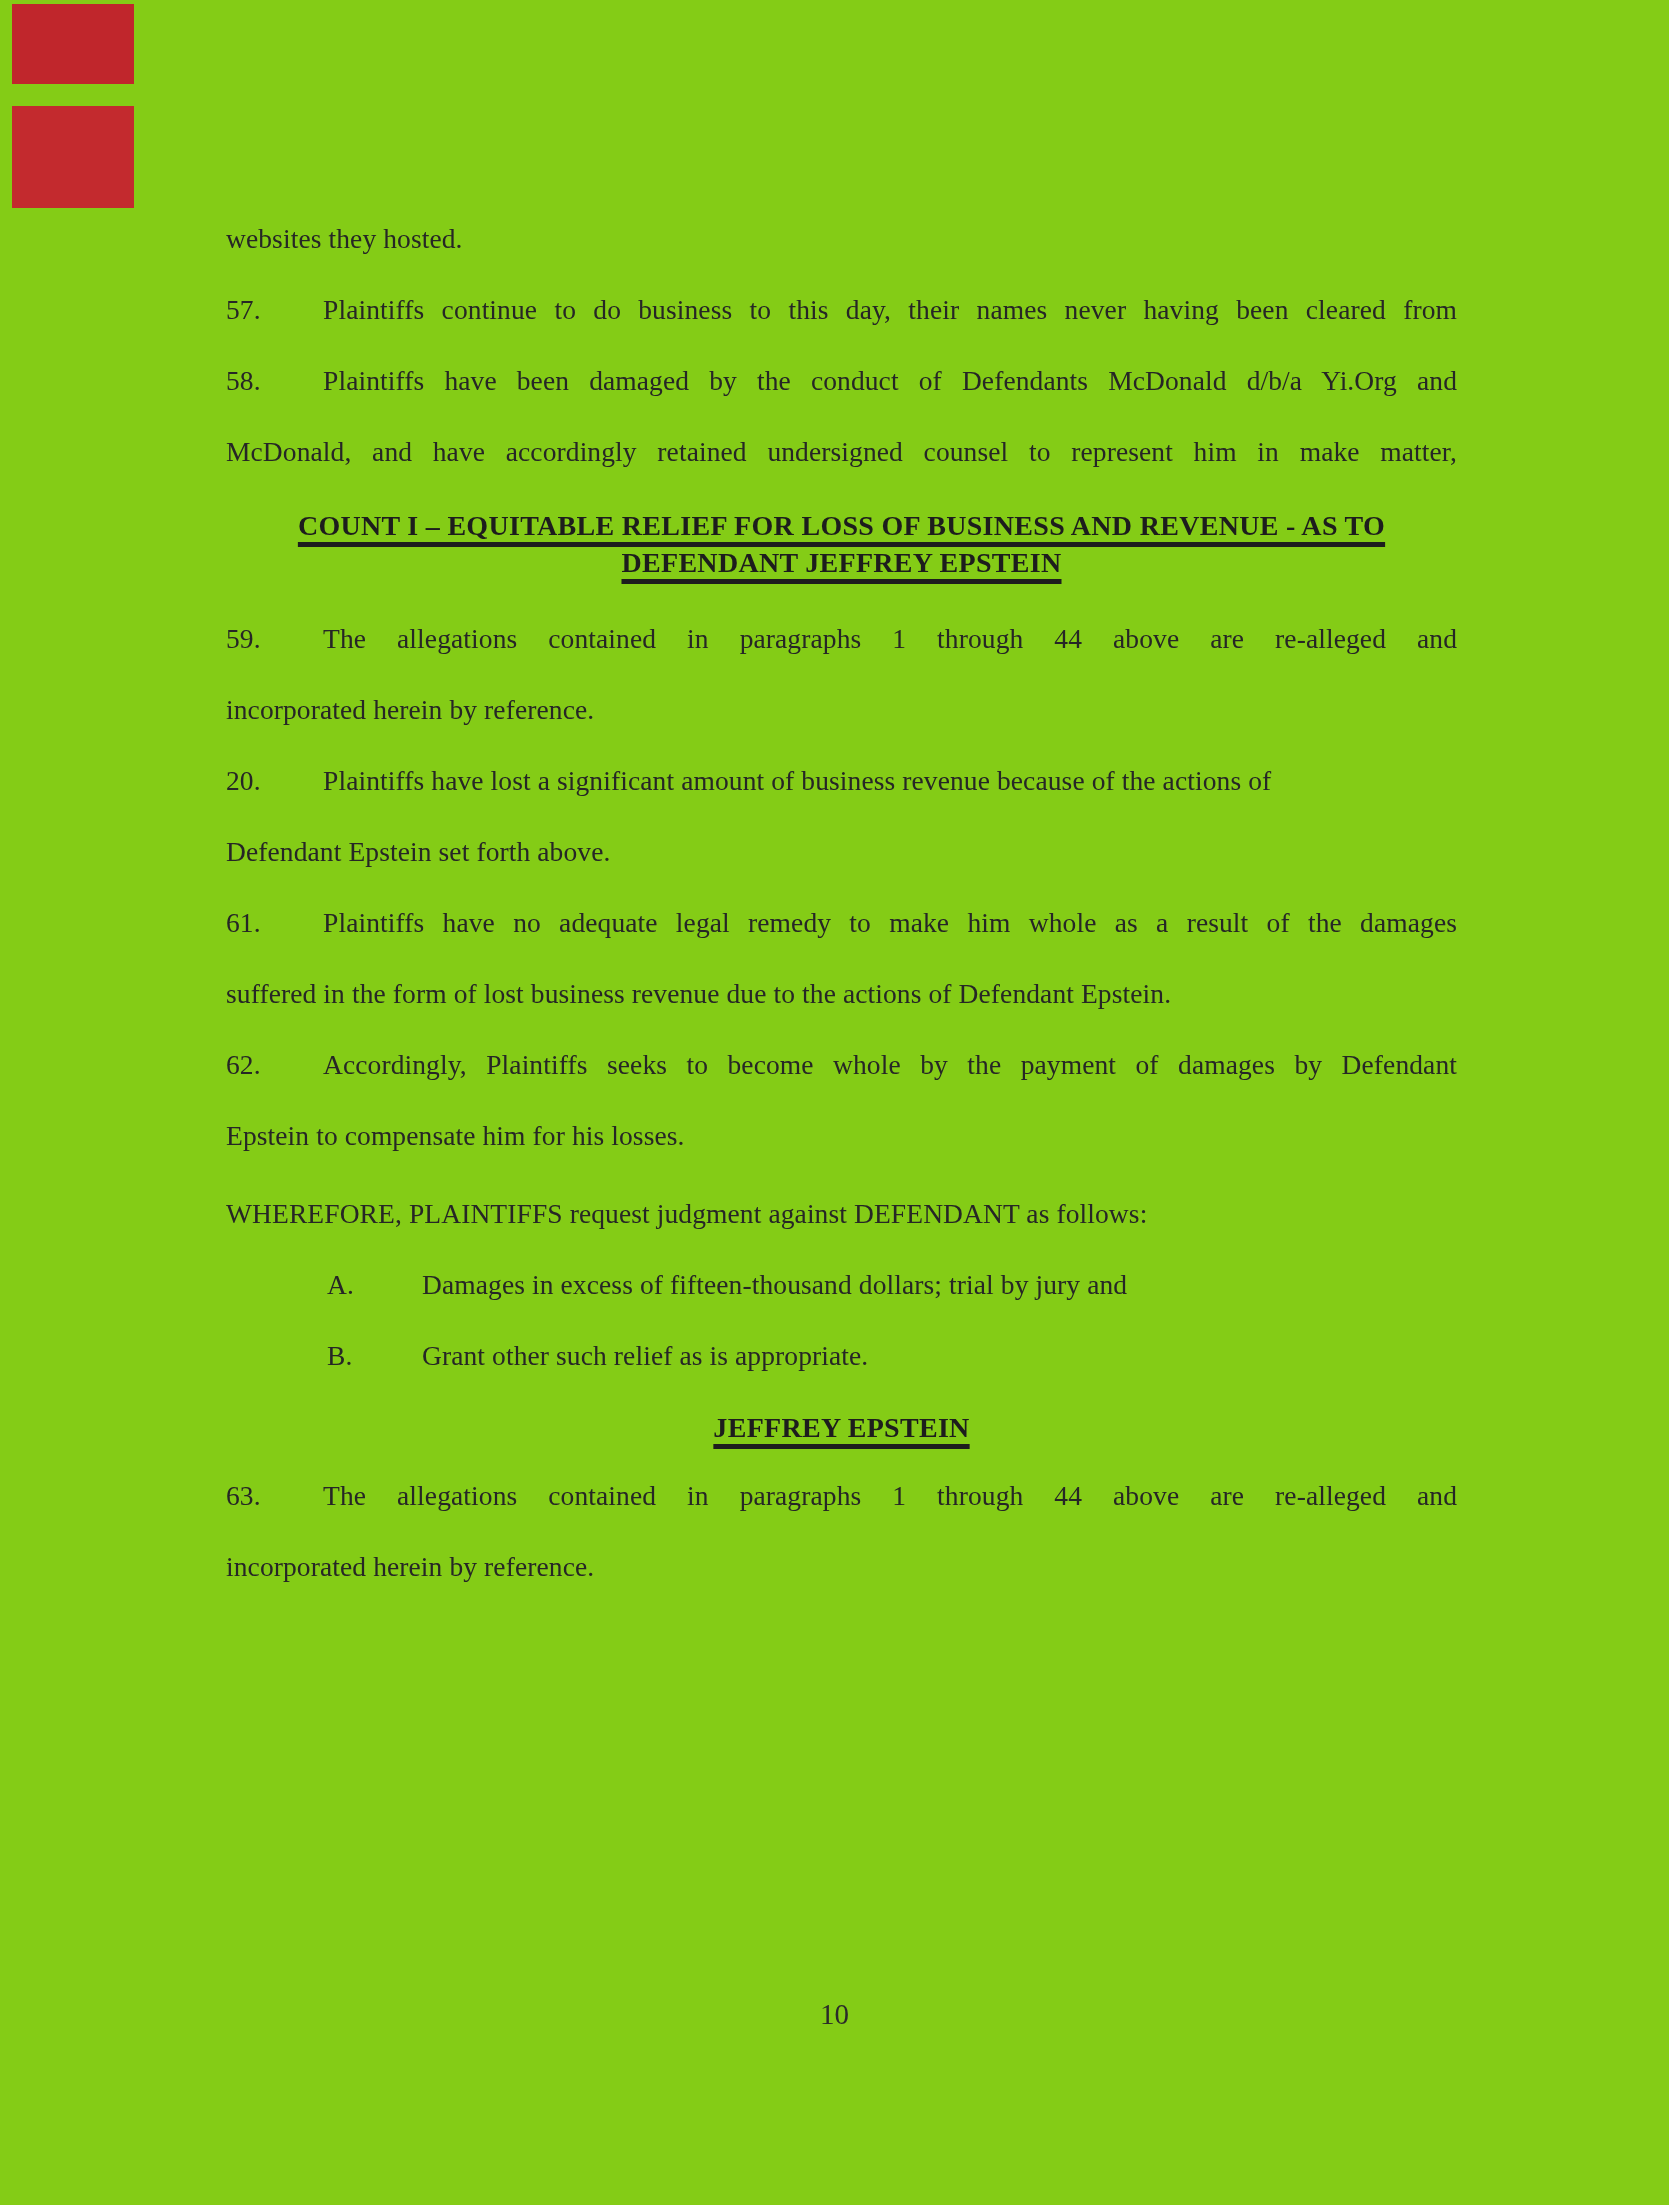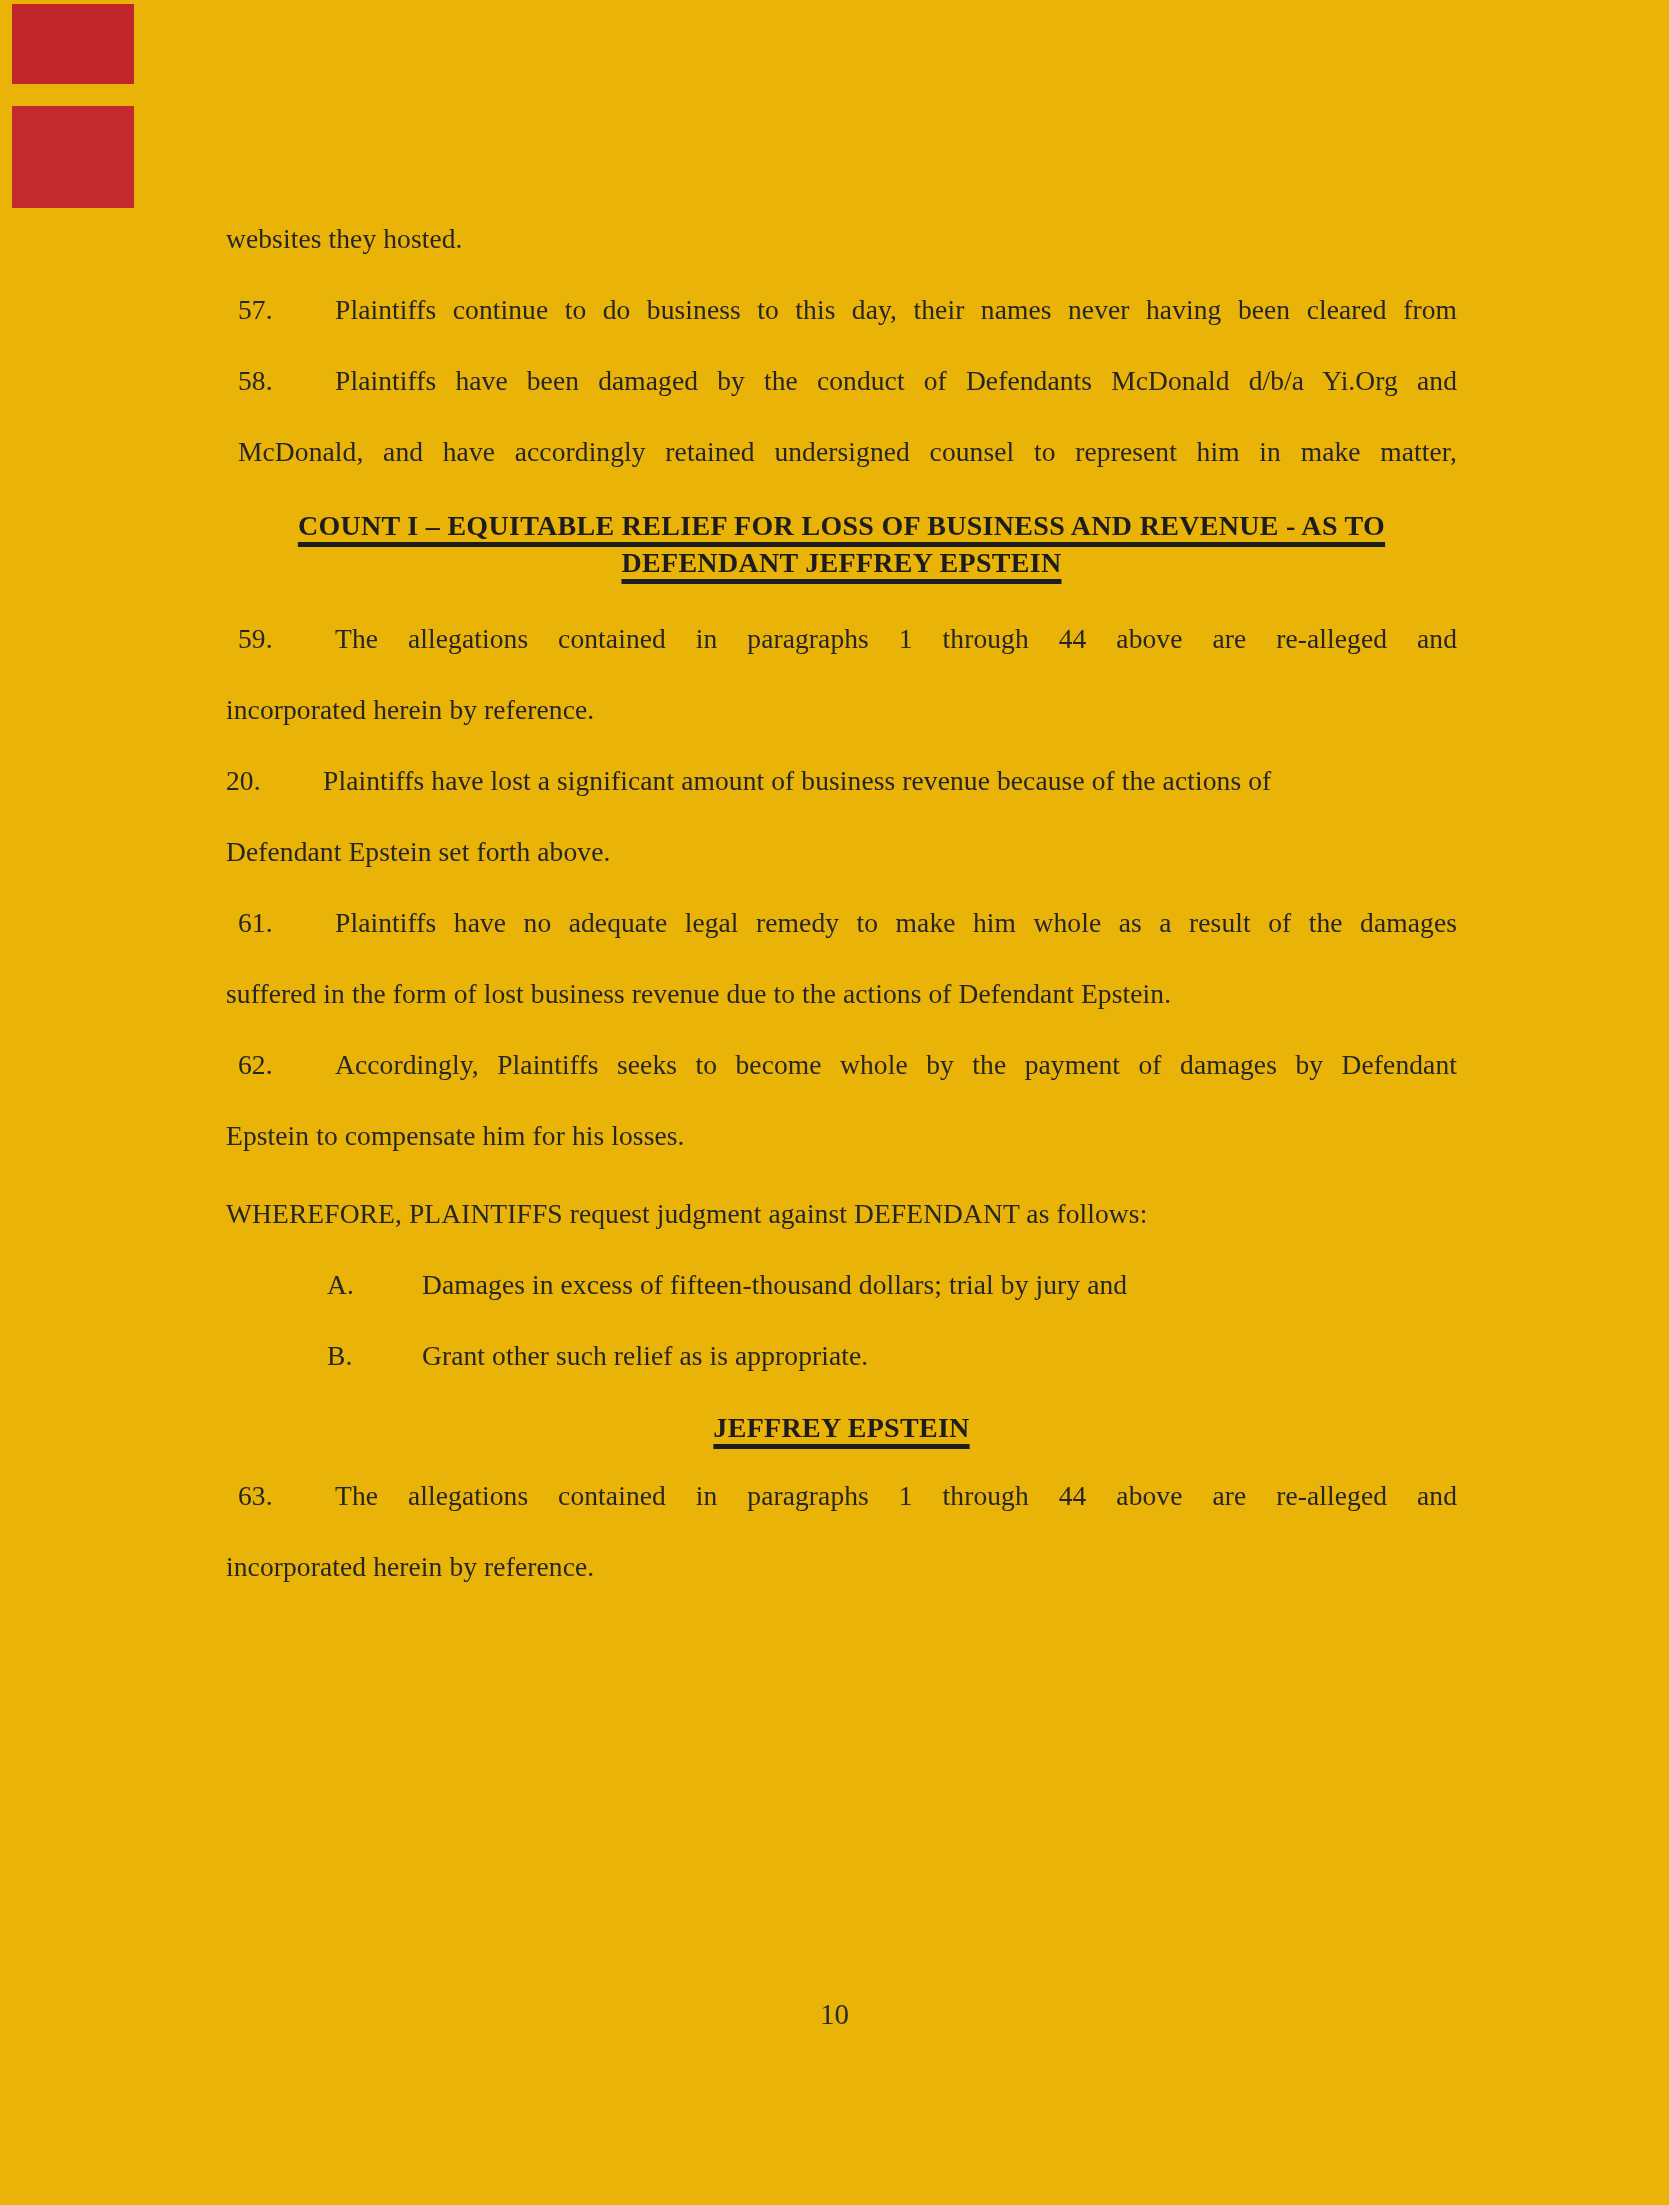--- a/index.html
+++ b/index.html
@@ -4,21 +4,21 @@
 <style>
   html, body {
     margin: 0;
     padding: 0;
     background: #ffffff;
   }
   .page {
     position: relative;
     width: 1669px;
     height: 2205px;
-    background: #eab308;
+    background: #84cc16;
     overflow: hidden;
     font-family: "Liberation Serif", "DejaVu Serif", serif;
     color: #262626;
   }
   
   .red-mark {
     position: absolute;
     left: 11.8px;
     width: 122px;
     background: #c0262c;
@@ -35,21 +35,20 @@
   .bl {
     height: 71px;
     line-height: 71px;
     font-size: 27.5px;
     white-space: nowrap;
     letter-spacing: 0.1px;
   }
   .bl.just {
     text-align: justify;
     text-align-last: justify;
-    margin-left: 12px;
   }
   .bl.cont2 { padding-left: 9.2px; }
   .num {
     display: inline-block;
     width: 97px;
     vertical-align: baseline;
   }
   .item { padding-left: 101px; }
   .item .num { width: 95px; }
 

